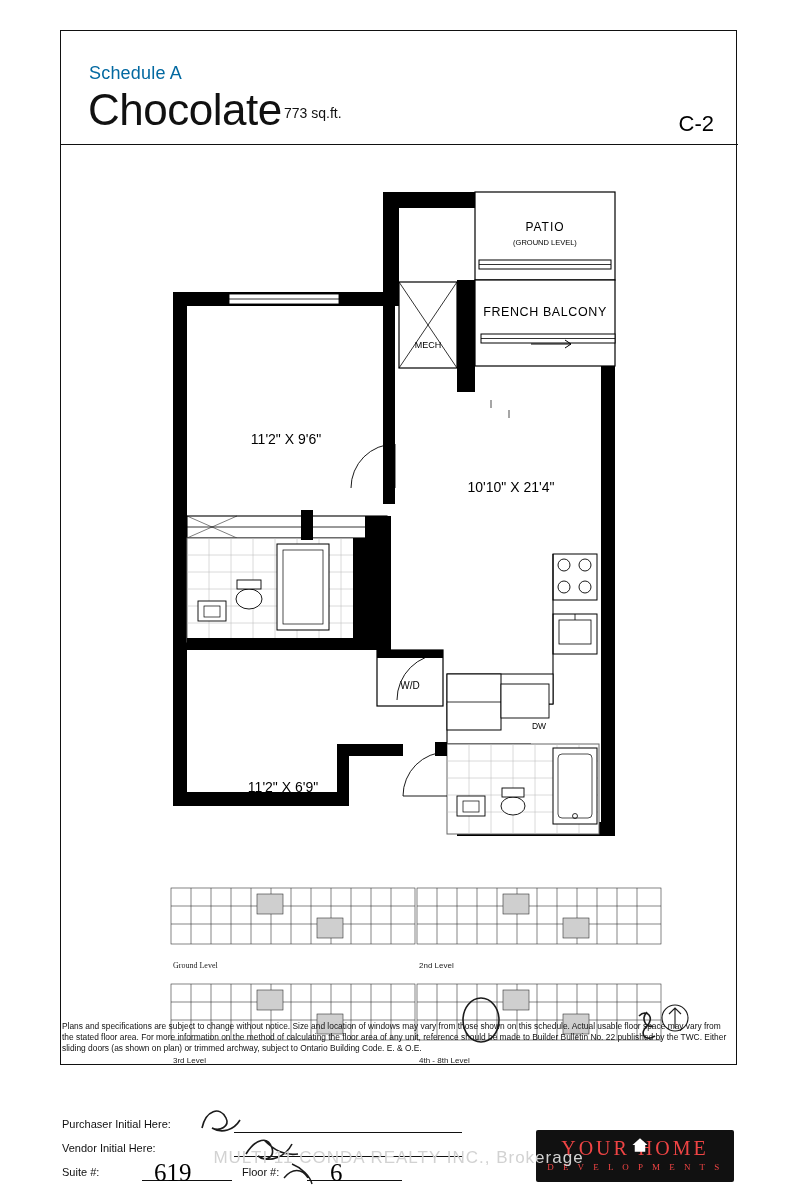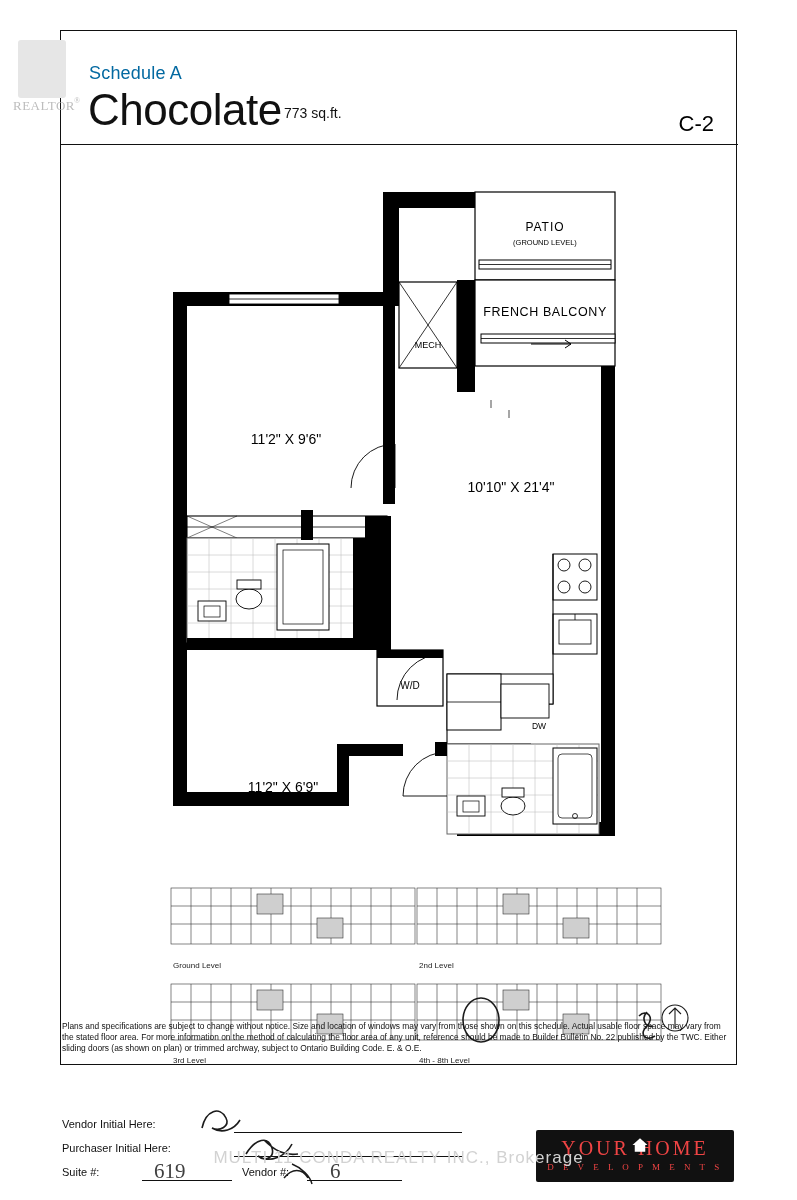--- a/index.html
+++ b/index.html
@@ -187,22 +187,22 @@
     top: 17px;
   }
   .sigrow.r1 .line { left: 172px; width: 228px; }
   .sigrow.r2 .line { left: 172px; width: 228px; }
   .sigrow.r3 .line1 { left: 80px; width: 90px; position: absolute; height: 1px; background: #111; top: 17px; }
   .sigrow.r3 .line2 { left: 245px; width: 95px; position: absolute; height: 1px; background: #111; top: 17px; }
   .sigrow.r3 .lbl2 { position: absolute; left: 180px; top: 3px; font-size: 11px; }
   .hand {
     position: absolute;
     font-family: "Liberation Serif", serif;
-    color: #404040;
-    font-size: 21px;
+    color: #000000;
+    font-size: 25px;
   }
 
   
   .logo {
     position: absolute;
     left: 536px;
     top: 1130px;
     width: 198px;
     height: 52px;
     background: #111;
@@ -240,25 +240,20 @@
   .scribble {
     position: absolute;
     pointer-events: none;
   }
 </style>
 </head>
 <body>
 
 <div id="page">
 
-  <div class="wm-realtor">
-    <div class="box"></div>
-    <div class="txt">REALTOR</div>
-    <div class="reg">®</div>
-  </div>
 
   <div class="wm-center">MULTI 11 CONDA REALTY INC., Brokerage</div>
 
   <div class="sheet">
 
     <div class="schedule">Schedule A</div>
     <div class="model-name">Chocolate</div>
     <div class="model-area">773 sq.ft.</div>
     <div class="plan-code">C-2</div>
     <div class="title-rule"></div>
@@ -494,43 +489,43 @@
         <ellipse cx="420" cy="154" rx="18" ry="22" fill="none" stroke="#1b1b1b" stroke-width="1.6"></ellipse>
 
         <g stroke="#1b1b1b" fill="none" stroke-width="1.1">
           <circle cx="614" cy="152" r="13"></circle>
           <path d="M614 142 L614 162 M608 148 L614 142 L620 148"></path>
         </g>
 
         <path class="scribble" d="M578 150 c8 -8 16 2 8 10 c-8 8 -2 16 8 10 M586 146 c-6 6 -2 16 6 14" stroke="#1b1b1b" fill="none" stroke-width="1.6"></path>
       </svg>
 
-      <div class="kp-label" style="left:112px; top:95px;">Ground Level</div>
+      <div class="kp-label" style="left:112px; top:95px;font-family:Liberation Serif, serif;">Ground Level</div>
       <div class="kp-label" style="left:358px; top:95px;">2nd Level</div>
       <div class="kp-label" style="left:112px; top:190px;">3rd Level</div>
       <div class="kp-label" style="left:358px; top:190px;">4th - 8th Level</div>
     </div>
 
   </div>
 
   <div class="disclaimer">Plans and specifications are subject to change without notice. Size and location of windows may vary from those shown on this schedule. Actual usable floor space may vary from the stated floor area.  For more information on the method of calculating the floor area of any unit, reference should be made to Builder Bulletin No. 22 published by the TWC. Either sliding doors (as shown on plan) or trimmed archway, subject to Ontario Building Code. E. &amp; O.E.</div>
 
   <div class="sigblock">
+    <div class="sigrow r1">
+      <span class="lbl">Purchaser Initial Here:</span>
+      <span class="line"></span>
+    </div>
     <div class="sigrow r2">
       <span class="lbl">Vendor Initial Here:</span>
-      <span class="line"></span>
-    </div>
-    <div class="sigrow r1">
-      <span class="lbl">Purchaser Initial Here:</span>
       <span class="line"></span>
     </div>
     <div class="sigrow r3">
       <span class="lbl">Suite #:</span>
       <span class="line1"></span>
-      <span class="lbl2">Vendor #:</span>
+      <span class="lbl2">Floor #:</span>
       <span class="line2"></span>
       <span class="hand" style="left:92px; top:-4px;">619</span>
       <span class="hand" style="left:268px; top:-4px;">6</span>
     </div>
   </div>
 
   <svg class="scribble" style="left:190px; top:1098px;" width="90" height="40">
     <path d="M12 30 c4 -18 18 -22 24 -10 c4 8 -6 14 -14 10 c10 6 22 2 28 -8" fill="none" stroke="#1b1b1b" stroke-width="1.6"></path>
   </svg>
   <svg class="scribble" style="left:238px; top:1126px;" width="110" height="40">

